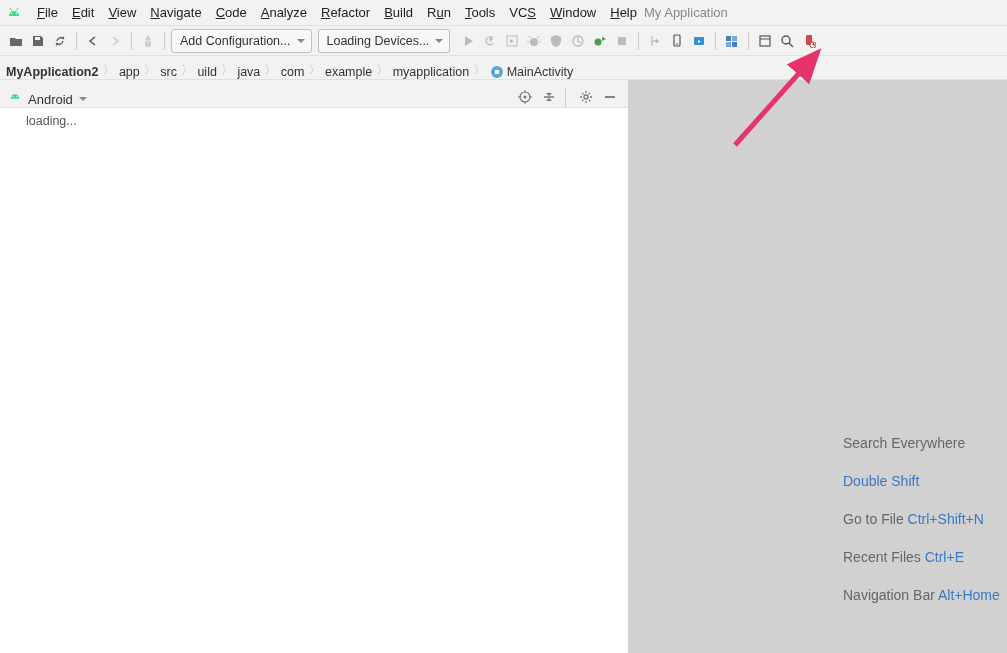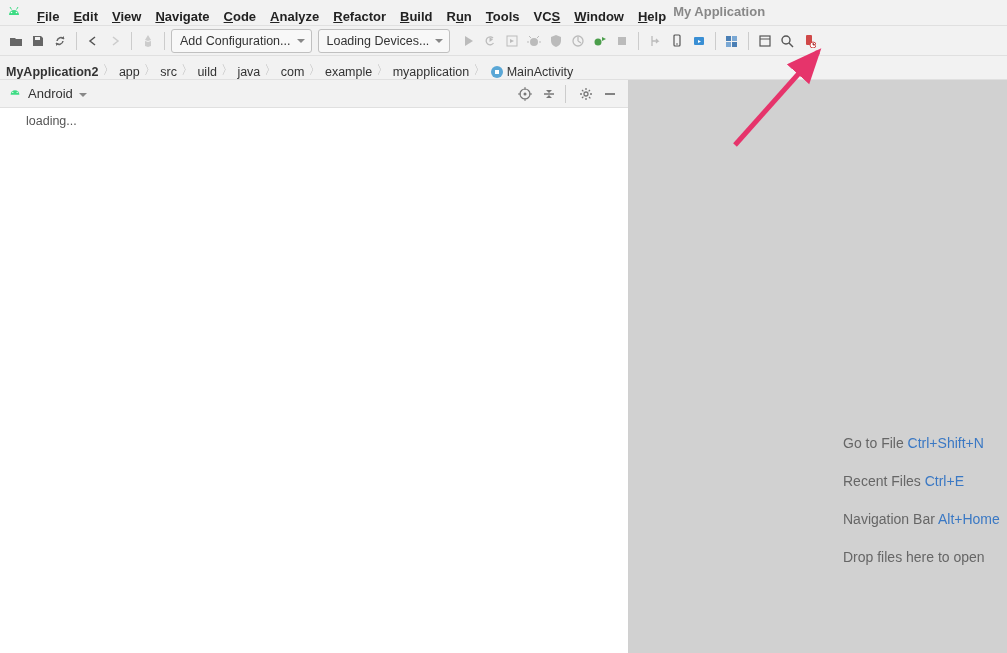--- a/index.html
+++ b/index.html
@@ -1,34 +1,34 @@
 <!DOCTYPE html>
 <html><head>
 <meta charset="utf-8">
 <style>
   * { margin:0; padding:0; box-sizing:border-box; font-family:"Segoe UI",Arial,sans-serif; }
   html,body { width:1007px; height:653px; overflow:hidden; background:#f2f2f2; }
-  .menubar { height:26px; background:#f2f2f2; display:flex; align-items:flex-start; padding:4px 6px; border-bottom:1px solid #e0e0e0;font-weight:bold; }
+  .menubar { height:26px; background:#f2f2f2; display:flex; align-items:center; padding:4px 6px; border-bottom:1px solid #e0e0e0; }
   .menubar .logo { width:16px; height:16px; margin-right:8px; }
   .menubar .menuitem { font-size:13px; color:#222; padding:0 7px; cursor:pointer; line-height:26px; }
   .menubar .menuitem u { text-decoration:underline; }
   .menubar .projname { color:#888; font-size:13px; }
   .toolbar { height:30px; background:#f2f2f2; display:flex; align-items:center; padding:0 6px; gap:2px; border-bottom:1px solid #e0e0e0; }
   .tbtn { width:20px; height:20px; border:none; background:none; display:flex; align-items:center; justify-content:center; cursor:pointer; color:#555; }
   .tbtn.dis { color:#bbb; cursor:default; }
   .tsep { width:1px; height:18px; background:#ccc; margin:0 4px; }
   .combo { height:24px; border:1px solid #c0c0c0; background:#f8f8f8; font-size:12.5px; color:#333; padding:0 20px 0 8px; position:relative; border-radius:3px; display:flex; align-items:center; cursor:pointer; }
   .combo .caret { position:absolute; right:6px; top:50%; transform:translateY(-50%); }
   .breadcrumb { height:24px; background:#f2f2f2; display:flex; align-items:flex-end; padding:0 6px; font-size:12.5px; color:#333; border-bottom:1px solid #e0e0e0; }
   .breadcrumb .crumb { display:flex; align-items:center; cursor:pointer; }
   .breadcrumb .crumb.bold { font-weight:bold; }
   .breadcrumb .sep { color:#bbb; margin:0 4px; }
   .workarea { display:flex; height:calc(653px - 26px - 30px - 24px); }
   .panel { width:629px; background:#fff; border-right:1px solid #d0d0d0; display:flex; flex-direction:column; }
-  .panelhdr { height:28px; background:#f2f2f2; border-bottom:1px solid #e0e0e0; display:flex; align-items:center; padding:0 8px; }
+  .panelhdr { height:28px; background:#f2f2f2; border-bottom:1px solid #e0e0e0; display:flex; align-items:flex-end; padding:0 8px; }
   .panelhdr .ptitle { font-size:13px; color:#333; margin-left:6px; }
   .panelhdr .spacer { flex:1; }
   .panelhdr .hbtn { width:20px; height:20px; display:flex; align-items:center; justify-content:center; cursor:pointer; color:#666; margin-left:4px; }
   .panelbody { flex:1; padding:6px 26px; font-size:12.5px; color:#555; }
   .editor { flex:1; background:#d1d1d1; position:relative; overflow:hidden; }
   .hints { position:absolute; left:214px; top:344px; font-size:14px; color:#666; line-height:38px; }
   .hints .sc { color:#3a78c4; }
   .arrow { position:absolute; pointer-events:none; z-index:10; }
 </style>
 </head>
@@ -274,24 +274,24 @@
             <line x1="2" y1="7" x2="12" y2="7" stroke="#777" stroke-width="1.8"></line>
           </svg>
         </span>
     </div>
     <div class="panelbody">
       <span>loading...</span>
     </div>
   </div>
   <div class="editor">
     <div class="hints">
+      <div><span>Search Everywhere </span><span class="sc">Double Shift</span></div>
       <div><span>Go to File </span><span class="sc">Ctrl+Shift+N</span></div>
       <div><span>Recent Files </span><span class="sc">Ctrl+E</span></div>
       <div><span>Navigation Bar </span><span class="sc">Alt+Home</span></div>
-      <div><span>Drop files here to open</span></div>
     </div>
   </div>
 </div>
 
 <svg class="arrow" style="left:720px; top:40px;" width="120" height="120">
   <defs>
       <marker id="ah" markerWidth="8" markerHeight="8" refX="6" refY="3" orient="auto">
         <path d="M0 0L7 3L0 6z" fill="#e6346b"></path>
       </marker>
     </defs>

